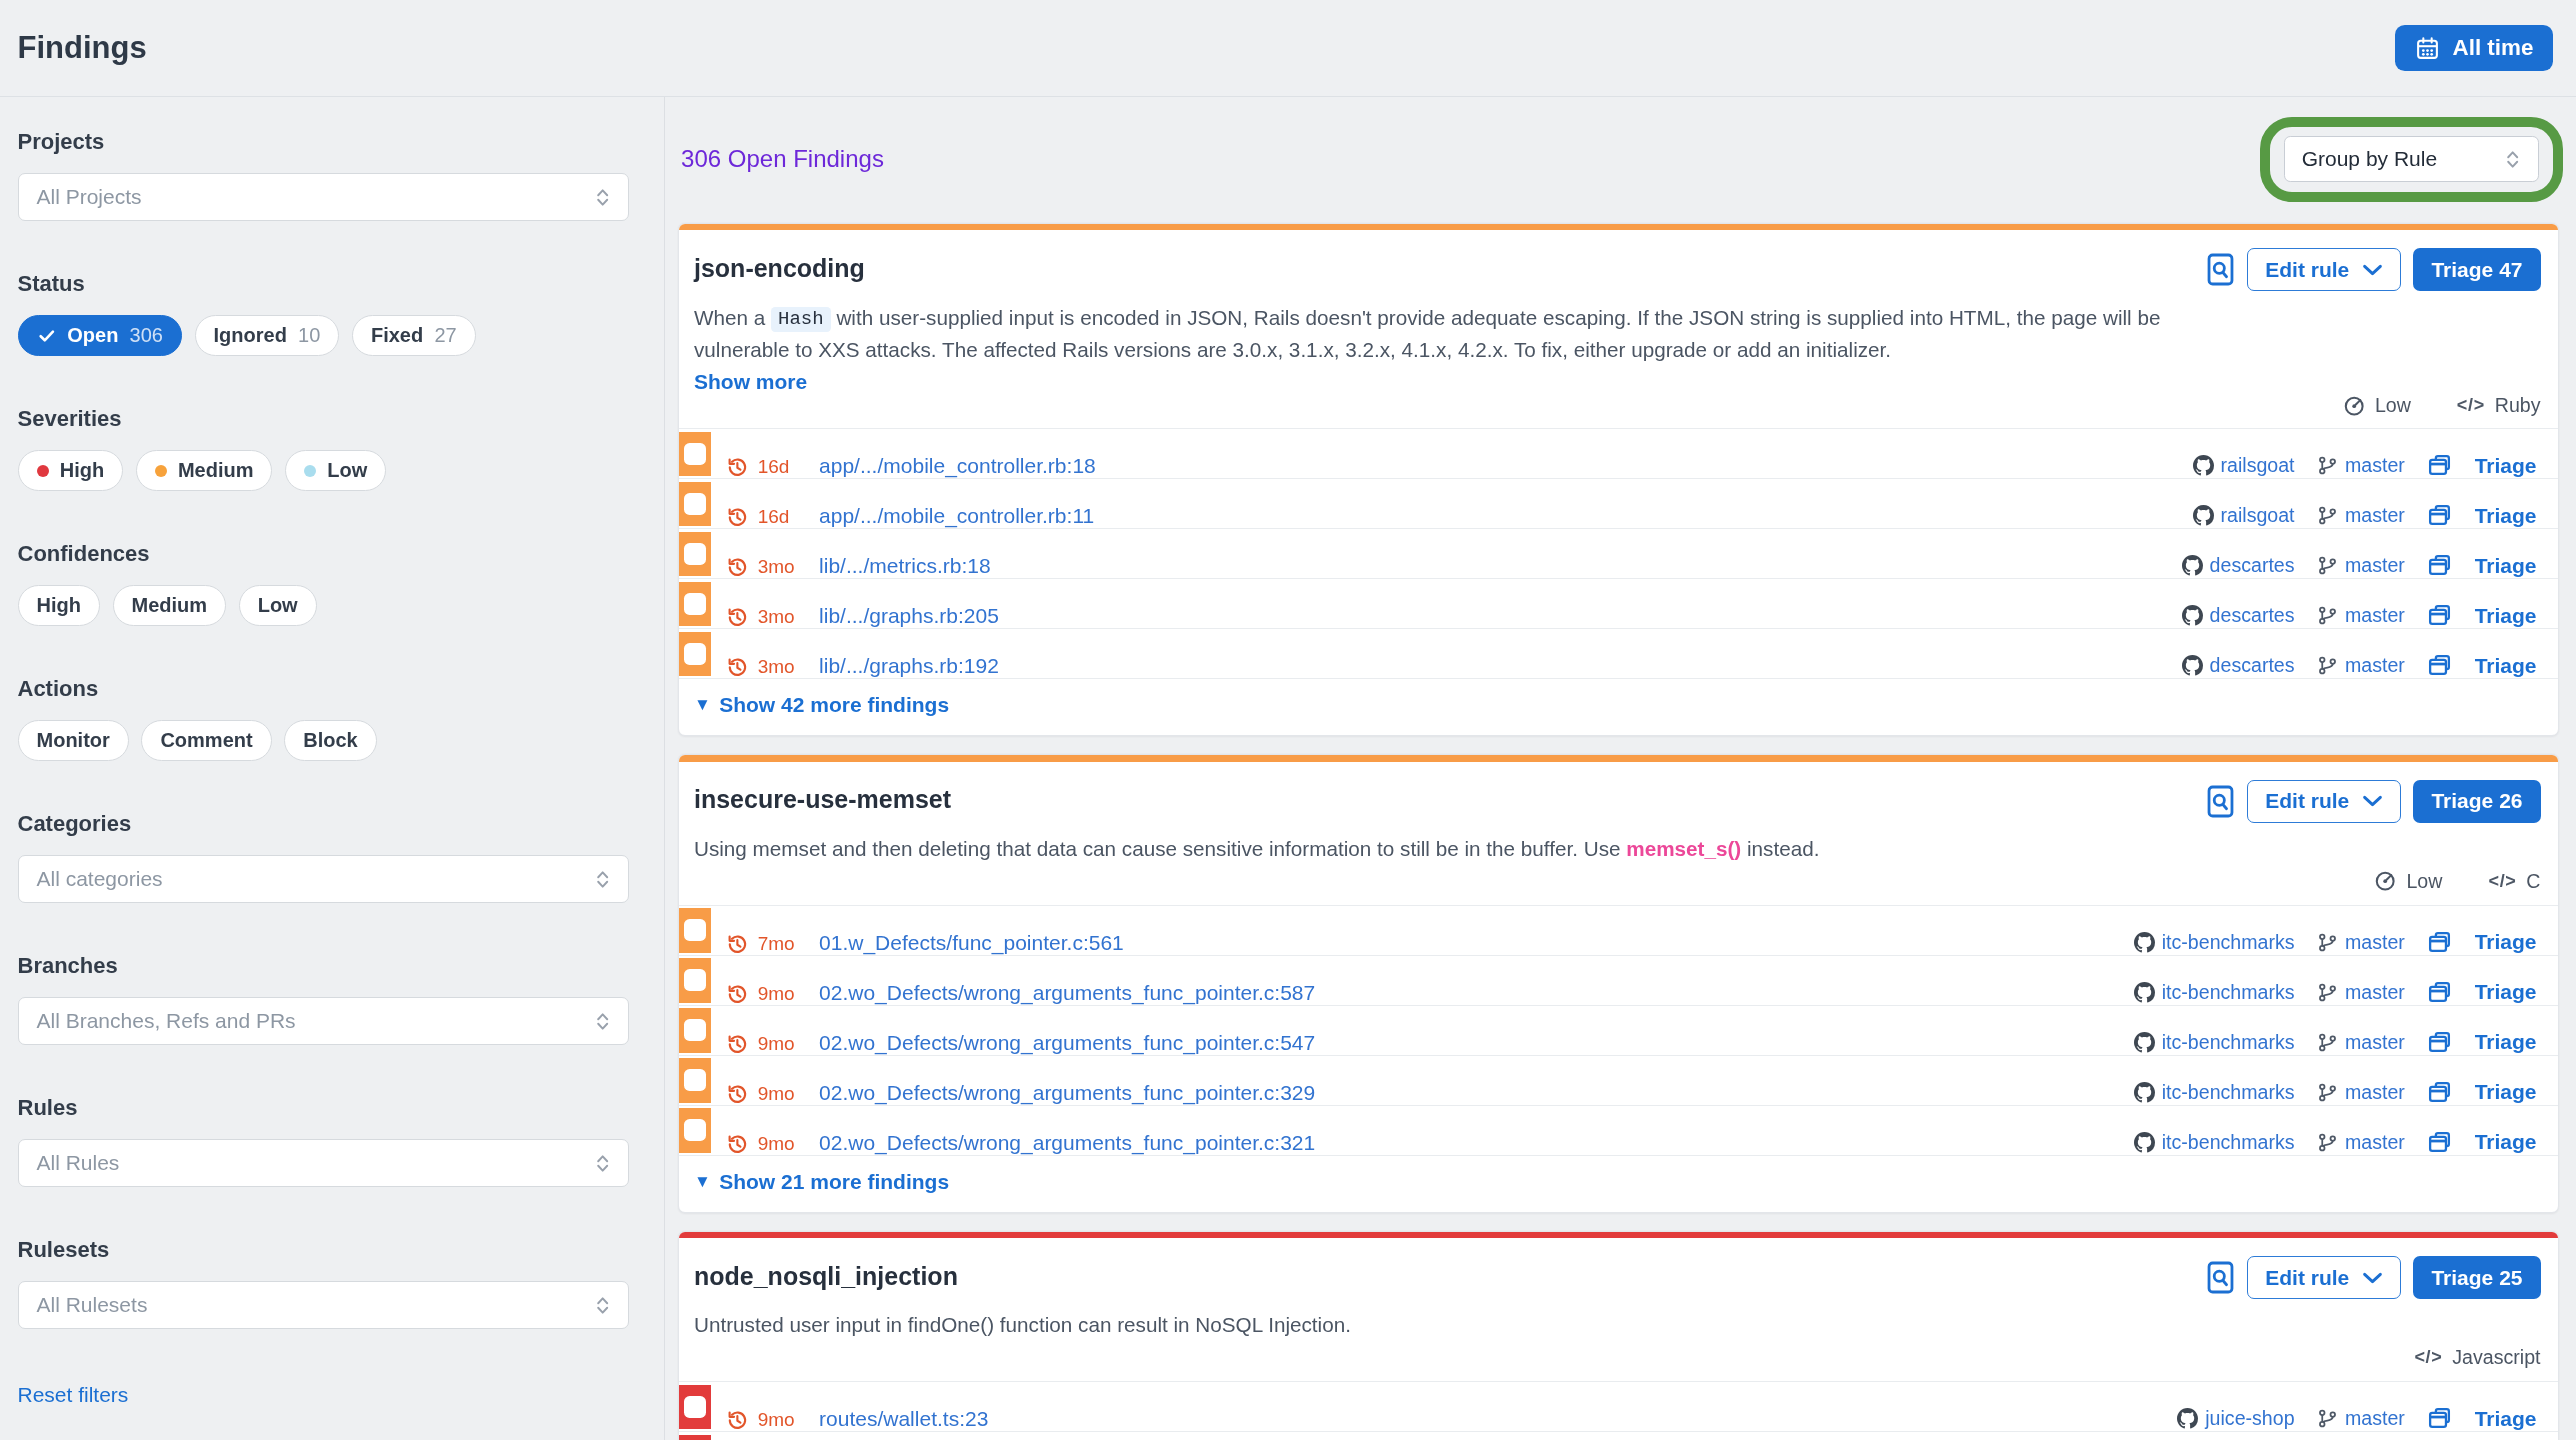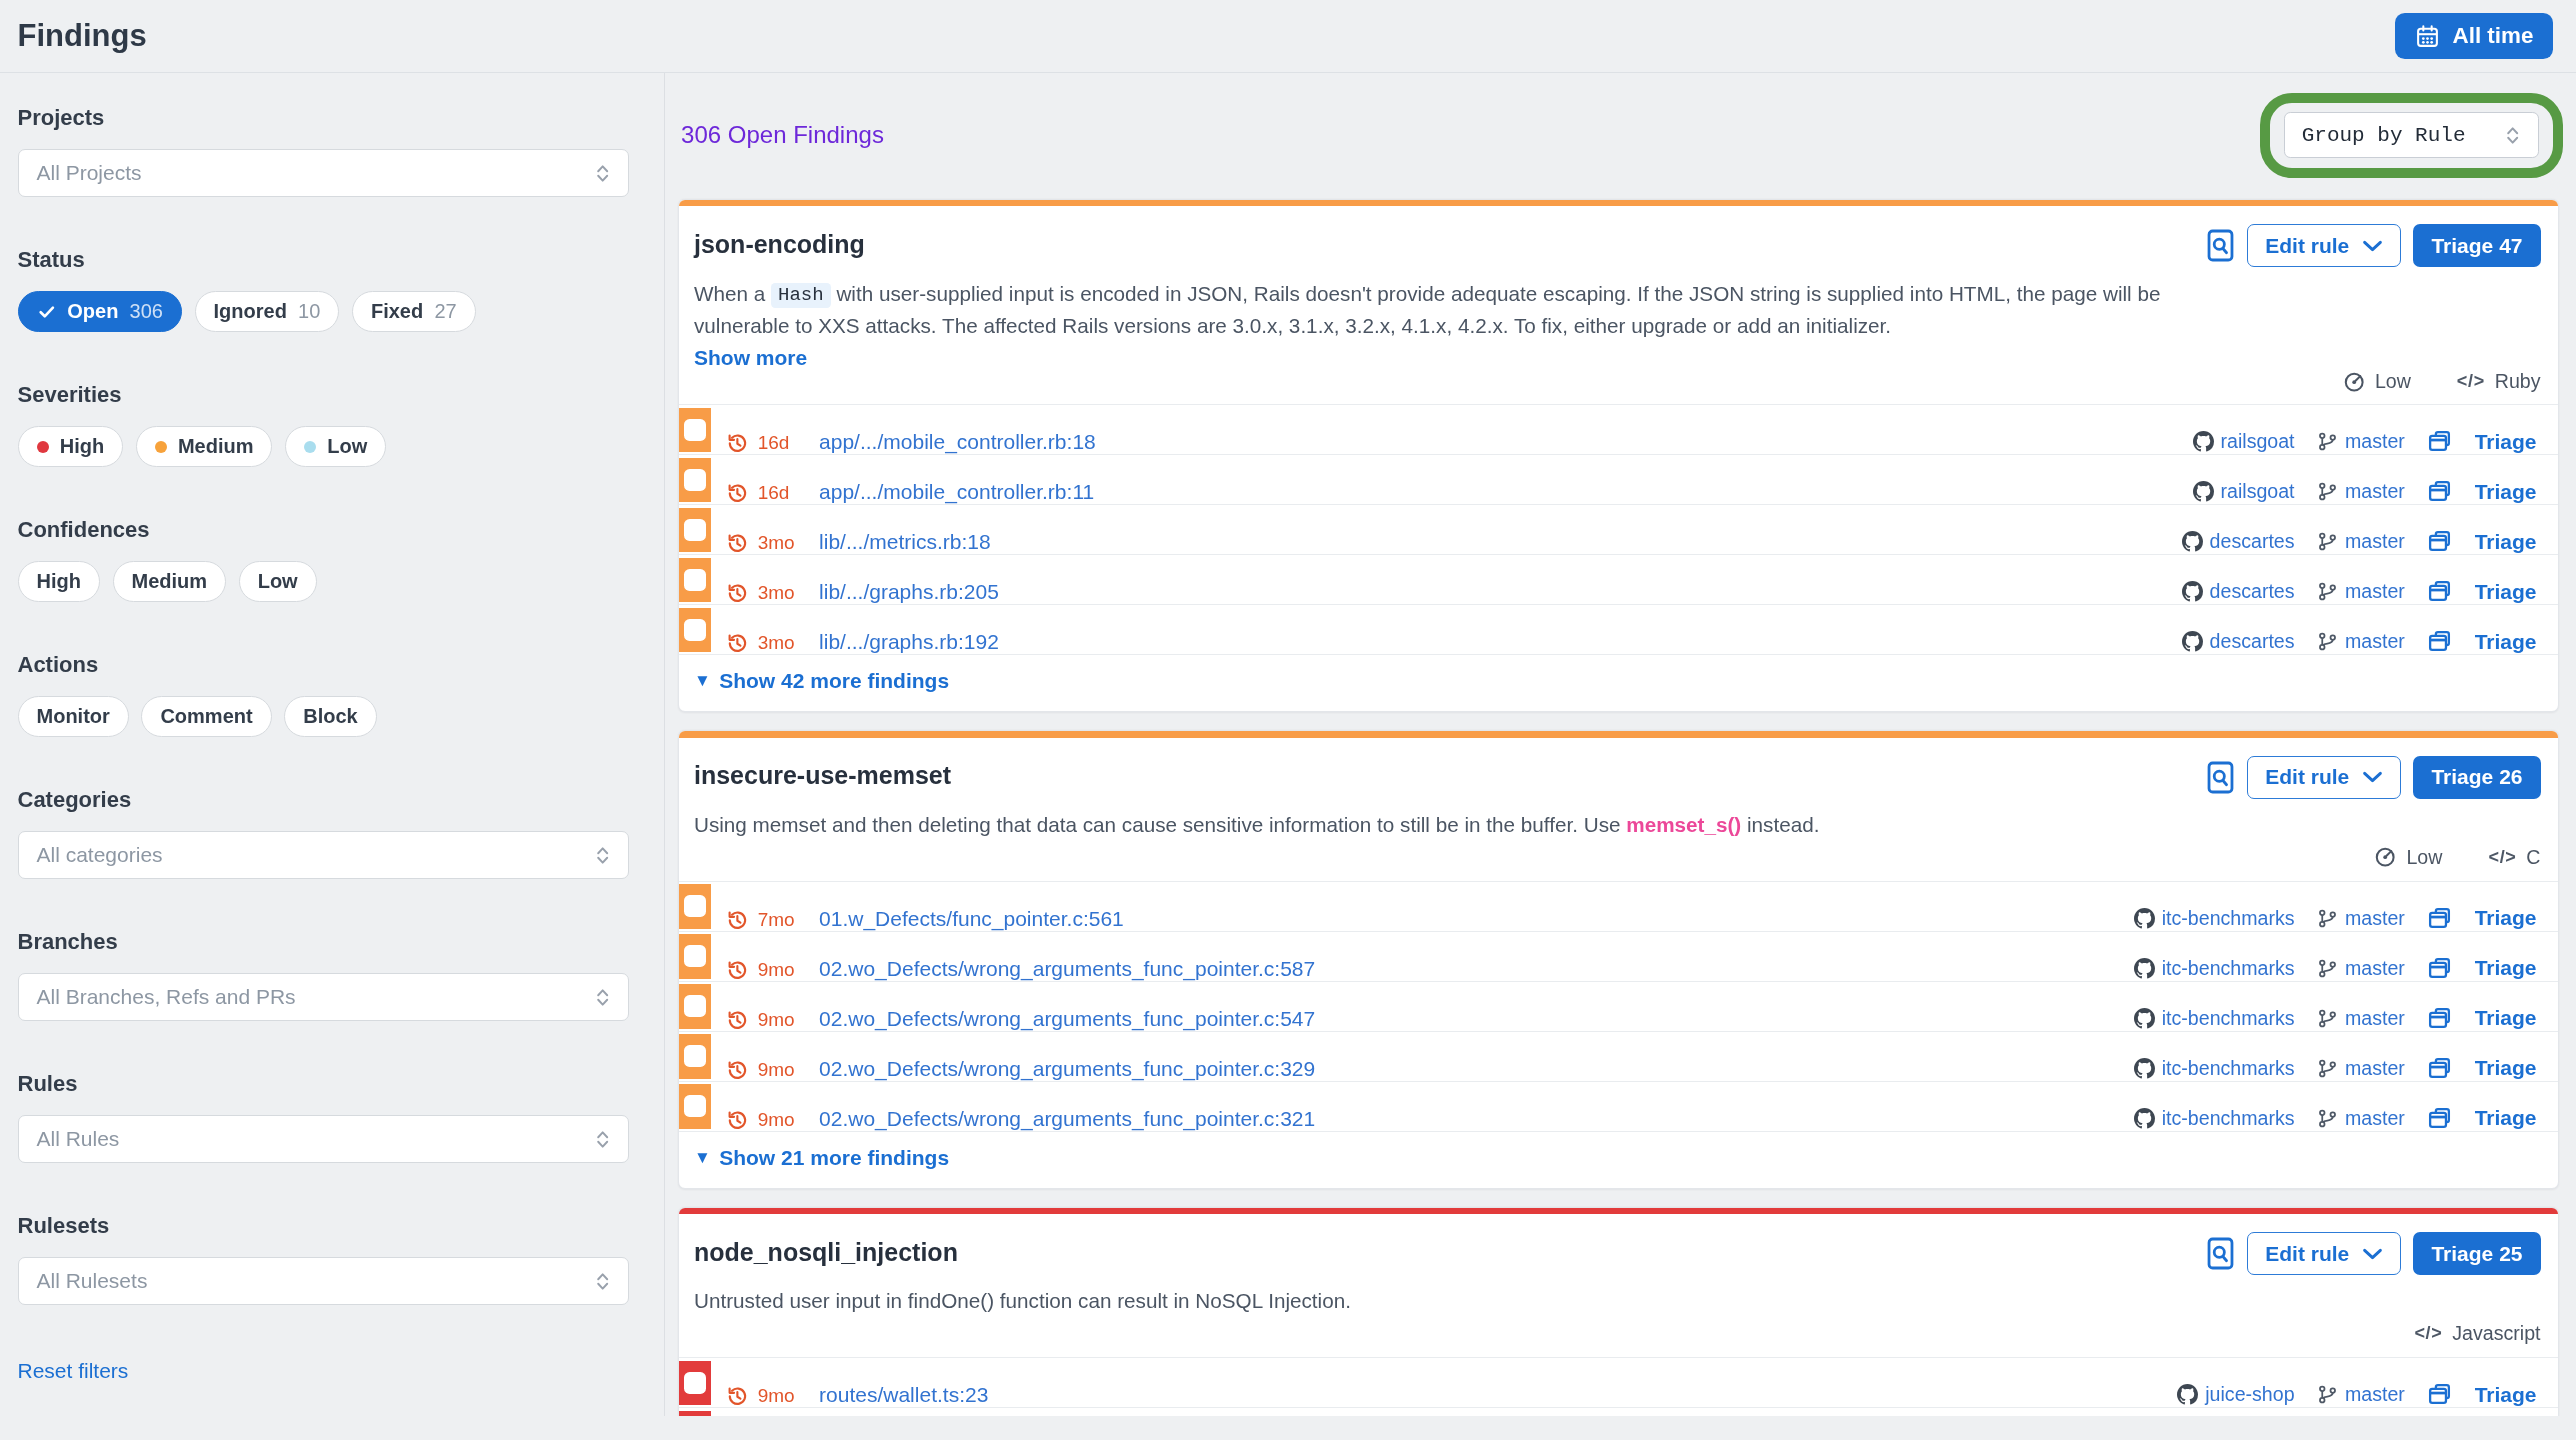--- a/index.html
+++ b/index.html
@@ -4,21 +4,21 @@
 <style>
   * { margin:0; padding:0; box-sizing:border-box; }
   html,body { width:2576px; height:1441px; overflow:hidden; }
   body {
     background:#eef0f2;
     font-family:"Liberation Sans","DejaVu Sans",sans-serif;
     color:#333d4a;
   }
   
   .header {
-    height:73px; display:flex; align-items:center; justify-content:space-between;
+    height:97px; display:flex; align-items:center; justify-content:space-between;
     padding:0 23px 0 17.5px; border-bottom:0.7px solid #dde1e5;gap:44px;
   }
   .page-title { font-size:31px; font-weight:700; color:#2e3947; }
   .all-time-btn {
     display:flex; align-items:center; gap:12.6px; background:#1b6fd2; color:#fff;
     font-size:22.4px; font-weight:700; height:46px; padding:0 19.6px; border-radius:9.8px;
     border:none; font-family:inherit; cursor:pointer;justify-content:center;
   }
   
   .layout { display:flex; height:1343px; }
@@ -45,21 +45,21 @@
   .dot { width:12px; height:12px; border-radius:50%; }
   .reset-link { color:#1b6fd2; font-size:21px; text-decoration:none; cursor:pointer; display:inline-block; margin-top:4.2px; }
   
   .main { flex:1; padding:19.6px 17.5px 0 13.3px; overflow:hidden; }
   .main-head { display:flex; justify-content:space-between; align-items:center; margin-bottom:21px; }
   .open-findings { font-size:24px; color:#6d28d9; font-weight:500; padding-left:2.8px; }
   .groupby-wrap { border:10.5px solid #579a44; border-radius:32px; padding:9.8px 14px; margin-right:-4.2px; }
   .groupby {
     width:255px; height:46px; background:#fff; border:0.7px solid #c9ced5; border-radius:6.3px;
     display:flex; align-items:center; justify-content:space-between; padding:0 17px;
-    font-size:21px; color:#232c38; cursor:pointer;font-family:Liberation Mono, monospace;
+    font-size:21px; color:#232c38; cursor:pointer;
   }
   
   .card {
     background:#fff; border:0.7px solid #e3e6ea; border-radius:7px; margin-bottom:18px;
     box-shadow:0 0.7px 2.1px rgba(16,24,40,.06); overflow:hidden;
   }
   .card-accent { height:6.3px; }
   .card-head { display:flex; align-items:flex-start; justify-content:space-between; padding:18px 17px 0 14.7px; }
   .rule-name { font-size:25px; font-weight:700; color:#27303d; padding-top:5.6px; }
   .card-actions { display:flex; align-items:center; gap:12.6px; }

